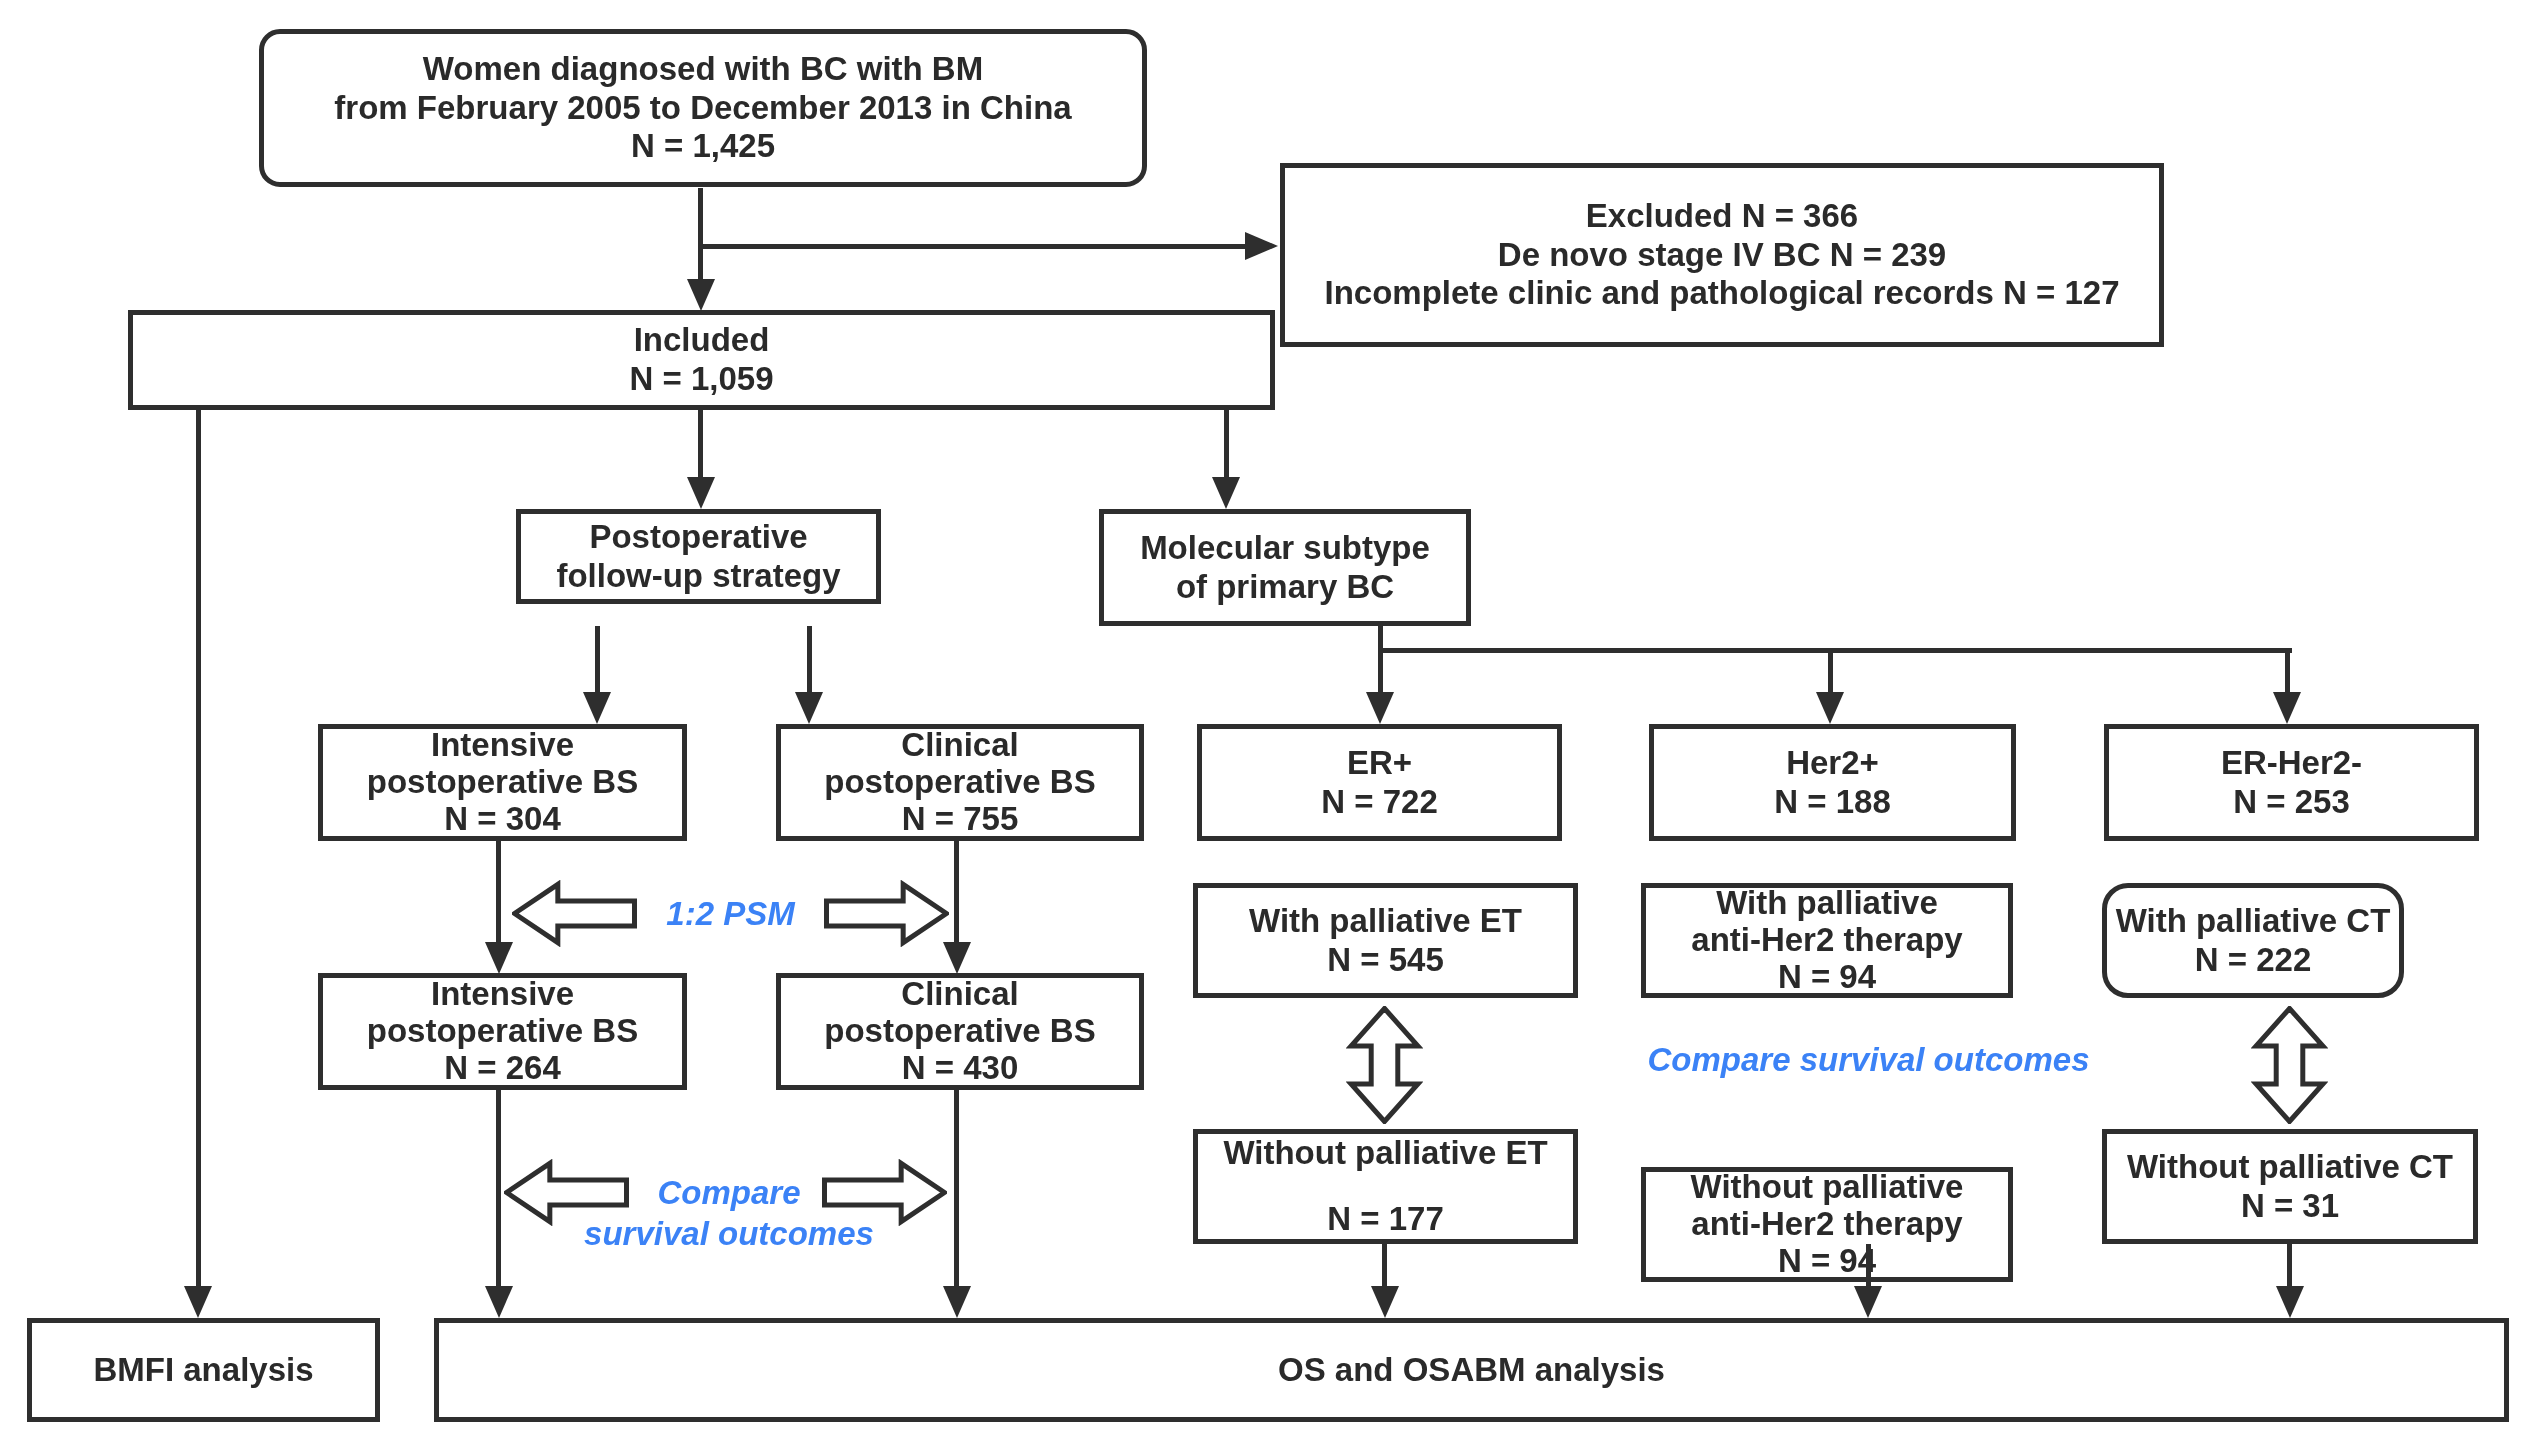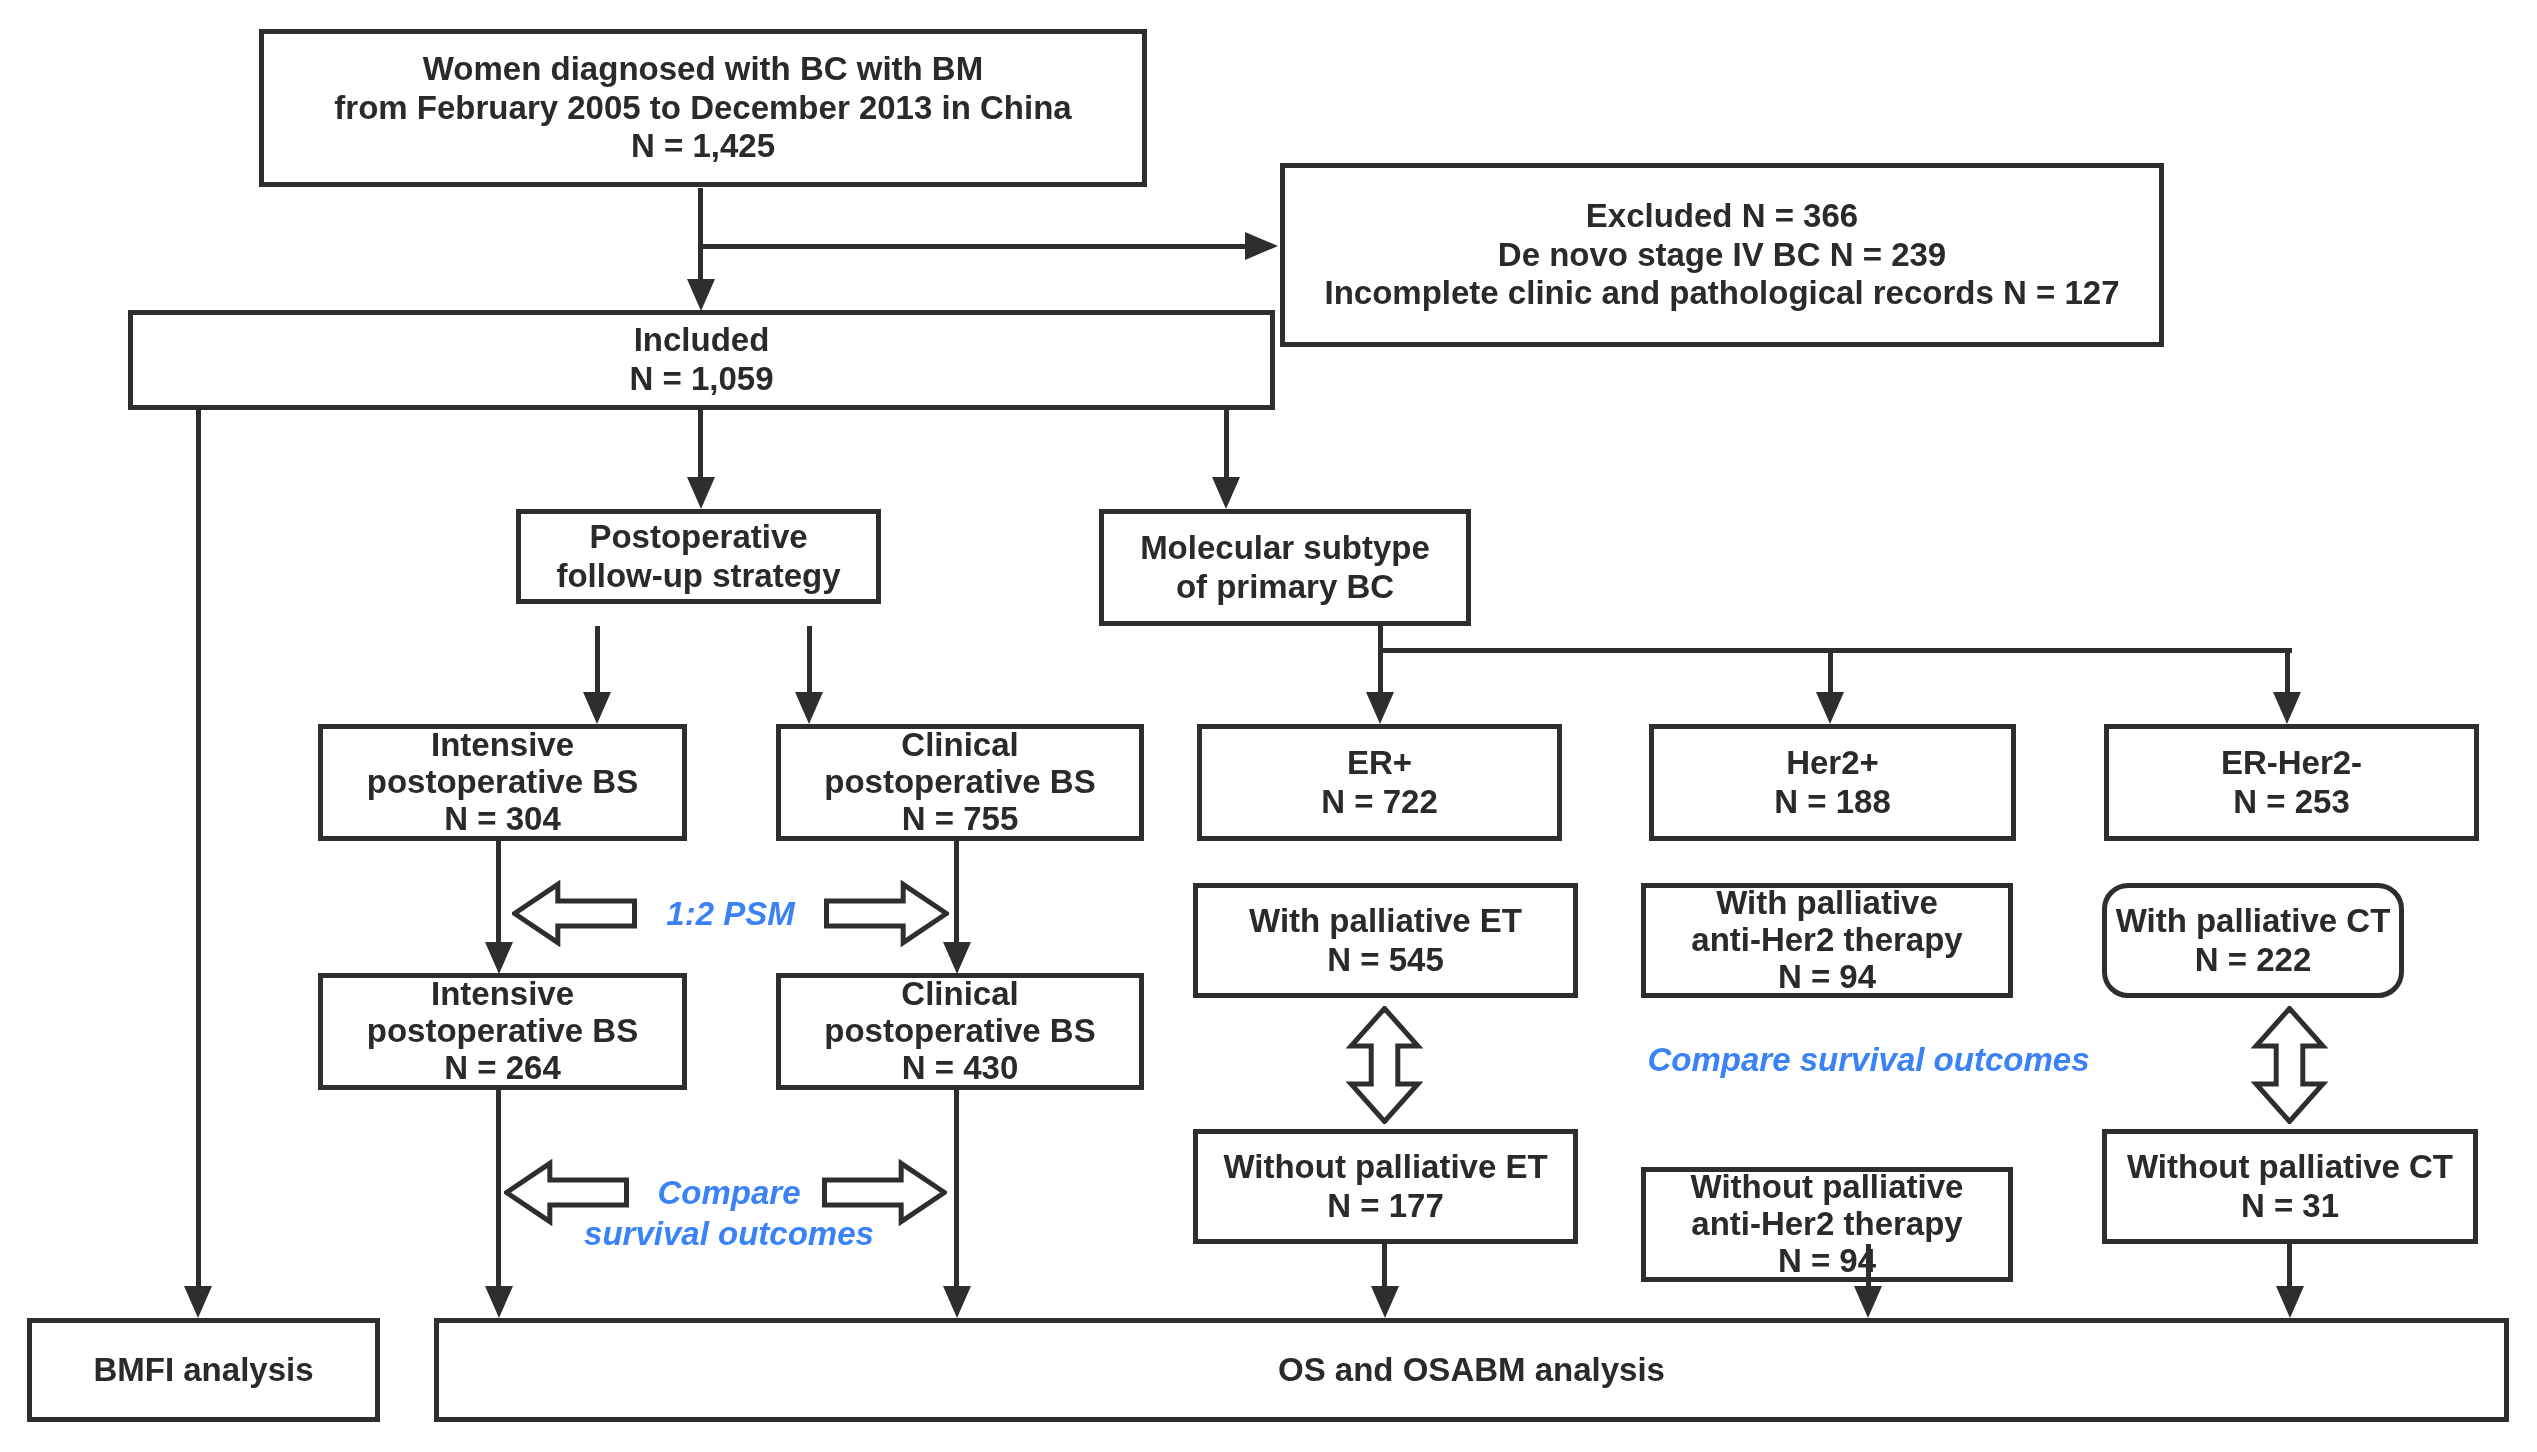--- a/index.html
+++ b/index.html
@@ -17,21 +17,21 @@
   .lbl{position:absolute;font-style:italic;font-weight:bold;font-size:33px;
        text-align:center;line-height:1.25;color:#3b82f6;}
   .harrow{position:absolute;}
   svg polygon{fill:#ffffff;stroke:#2e2e2e;stroke-width:6;stroke-linejoin:miter;}
 </style>
 </head>
 <body>
 
 <div id="canvas">
 
-  <div class="box" style="left:259px;top:29px;width:888px;height:158px;">
+  <div class="box" style="left:259px;top:29px;width:888px;height:158px;border-radius:21px;">
     <div>Women diagnosed with BC with BM</div>
     <div>from February 2005 to December 2013 in China</div>
     <div>N = 1,425</div>
   </div>
 
   <div class="box" style="left:1280px;top:163px;width:884px;height:184px;">
     <div>Excluded N = 366</div>
     <div>De novo stage IV BC N = 239</div>
     <div>Incomplete clinic and pathological records N = 127</div>
   </div>
@@ -99,21 +99,21 @@
     <div>With palliative</div>
     <div>anti-Her2 therapy</div>
     <div>N = 94</div>
   </div>
 
   <div class="box" style="left:2102px;top:883px;width:302px;height:115px;border-radius:26px;">
     <div>With palliative CT</div>
     <div>N = 222</div>
   </div>
 
-  <div class="box" style="left:1193px;top:1129px;width:385px;height:115px;">
+  <div class="box" style="left:1193px;top:1129px;width:385px;height:115px;justify-content:space-between;">
     <div>Without palliative ET</div>
     <div>N = 177</div>
   </div>
 
   <div class="box tight" style="left:1641px;top:1129px;width:372px;height:115px;margin-top:38px;">
     <div>Without palliative</div>
     <div>anti-Her2 therapy</div>
     <div>N = 94</div>
   </div>
 

